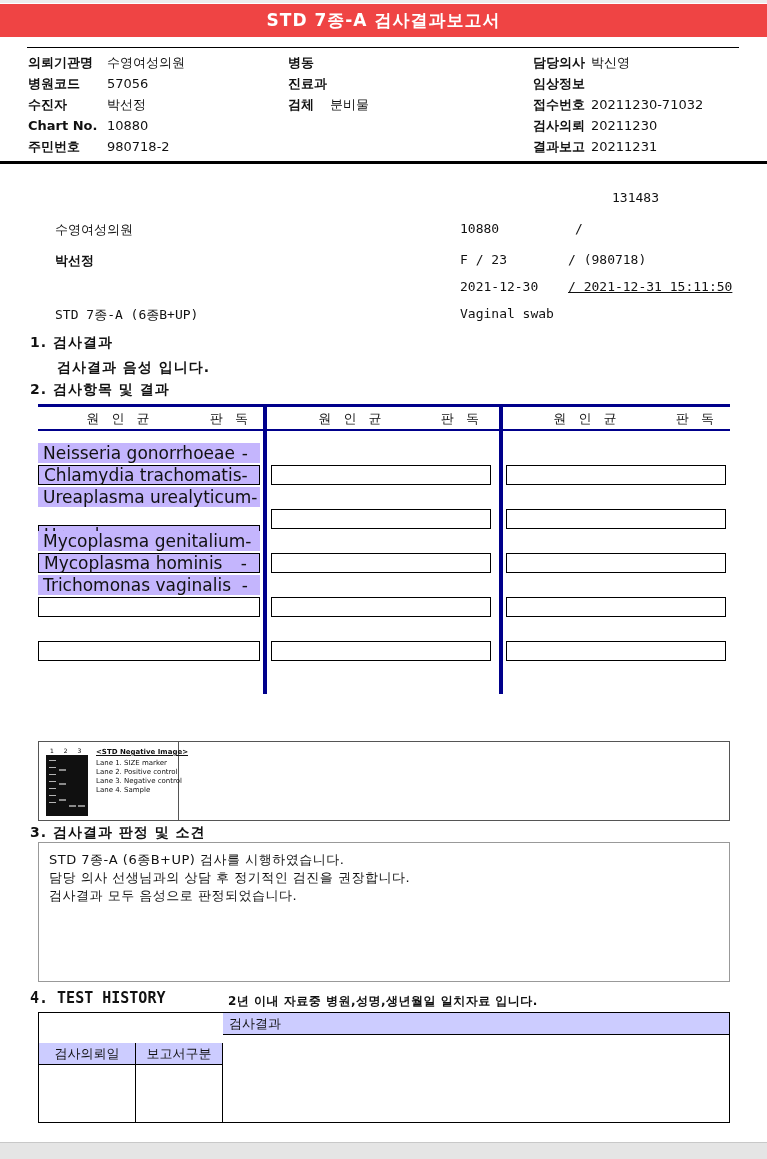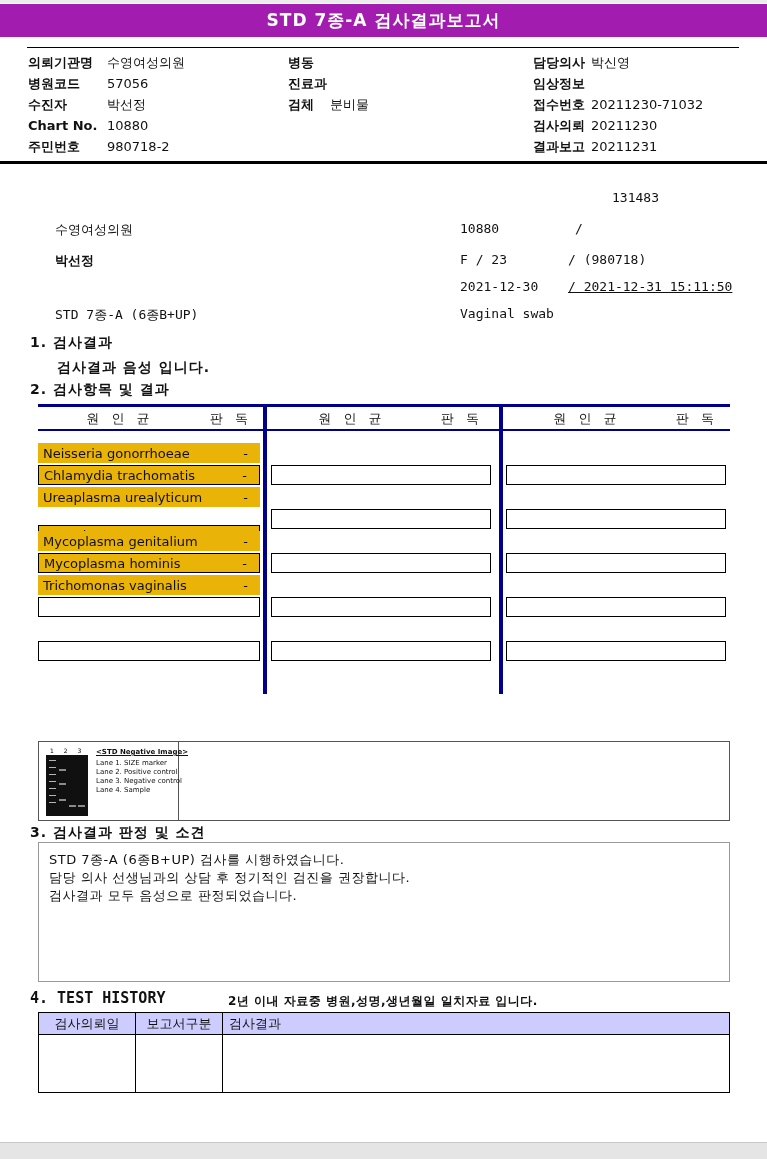--- a/index.html
+++ b/index.html
@@ -1,21 +1,21 @@
 <!DOCTYPE html>
 <html><head>
 <meta charset="utf-8">
 <style>
   * { margin:0; padding:0; box-sizing:border-box; }
   html,body { background:#fff; }
   body { font-family:"DejaVu Sans","Liberation Sans",sans-serif; color:#111; }
   .page { position:relative; width:767px; height:1159px; background:#fff; overflow:hidden; }
 
   .top-strip { position:absolute; left:0; top:0; width:767px; height:3px; background:#ececec; }
-  .titlebar { position:absolute; left:0; top:4px; width:767px; height:33px; background:#a21caf;
+  .titlebar { position:absolute; left:0; top:4px; width:767px; height:33px; background:#ef4444;
               color:#fff; display:flex; align-items:center; justify-content:center;
               font-size:17px; font-weight:bold; letter-spacing:1px; }
 
   .thin-line  { position:absolute; left:27px; top:47px; width:712px; height:1px; background:#000; }
   .thick-line { position:absolute; left:0; top:161px; width:767px; height:3px; background:#000; }
 
   .icol { position:absolute; top:52px; }
   .irow { height:21px; display:flex; align-items:center; }
   .ilabel { font-weight:bold; font-size:13px; flex:none; }
   .ival { font-size:13px; white-space:pre; }
@@ -29,21 +29,21 @@
   .s1-text { position:absolute; left:57px; top:359px; font-size:14px; font-weight:bold; letter-spacing:1px; }
 
   .rtable { position:absolute; left:38px; top:404px; width:692px; height:292px; }
   .topline { position:absolute; left:0; top:0; width:692px; height:3px; background:#00008B; }
   .hline   { position:absolute; left:0; top:25px; width:692px; height:2px; background:#00008B; }
   .vdiv    { position:absolute; top:0; width:4px; height:290px; background:#00008B; }
   .hrow { position:absolute; top:6px; height:17px; display:flex; align-items:center; font-size:13px; }
   .hname { flex:1; text-align:center; word-spacing:8px; }
   .hres  { width:62px; text-align:right; padding-right:12px; word-spacing:8px; }
   .trow { position:absolute; width:222px; height:20px; display:flex; align-items:center;
-          justify-content:space-between; font-size:13px; background:#eab308; }
+          justify-content:space-between; font-size:17px; background:#c4b5fd; }
   .trow .tname { padding-left:5px; white-space:nowrap; }
   .trow .tres  { padding-right:12px; }
   .boxed { border:1px solid #000; }
   .ebox { position:absolute; height:20px; width:220px; border:1px solid #000; background:#fff; }
 
   .gelbox { position:absolute; left:38px; top:741px; width:692px; height:80px; border:1px solid #555; background:#fff; }
   .gel-vline { position:absolute; left:139px; top:0; width:1px; height:78px; background:#555; }
   .gel-img { position:absolute; left:7px; top:4px; width:42px; height:70px; }
   .gel-nums { height:9px; font-size:6px; letter-spacing:4px; padding-left:4px; line-height:9px; color:#000; }
   .gel-black { position:relative; height:61px; background:#101010; }
@@ -61,21 +61,21 @@
   .s4-title { position:absolute; left:30px; top:989px; font-family:"DejaVu Sans Mono","Liberation Mono",monospace;
               font-size:15px; font-weight:bold; }
   .s4-note { position:absolute; left:228px; top:993px; font-size:12px; font-weight:bold; letter-spacing:0.5px; }
 
   .hist-table { position:absolute; left:38px; top:1012px; width:692px; border:1px solid #000; background:#fff; }
   .hist-row { display:flex; }
   .hist-cell { border-right:1px solid #000; font-size:13px; padding:2px 6px; }
   .hist-cell.c1 { width:97px; } .hist-cell.c2 { width:87px; } .hist-cell.c3 { flex:1; border-right:none; }
   .hist-header .hist-cell { background:#CCCCFF; height:22px; border-bottom:1px solid #000;
                             display:flex; align-items:center; }
-  .hist-header .c1, .hist-header .c2 { justify-content:center; }
+  .hist-header .c1, .hist-header .c2 { justify-content:center;margin-top:30px; }
   .hist-body .hist-cell { height:57px; }
 
   .footer-strip { position:absolute; left:0; bottom:0; width:767px; height:17px;
                   background:#e5e5e5; border-top:1px solid #c8c8c8; }
 </style>
 </head>
 <body>
 
 <div class="page">
 

